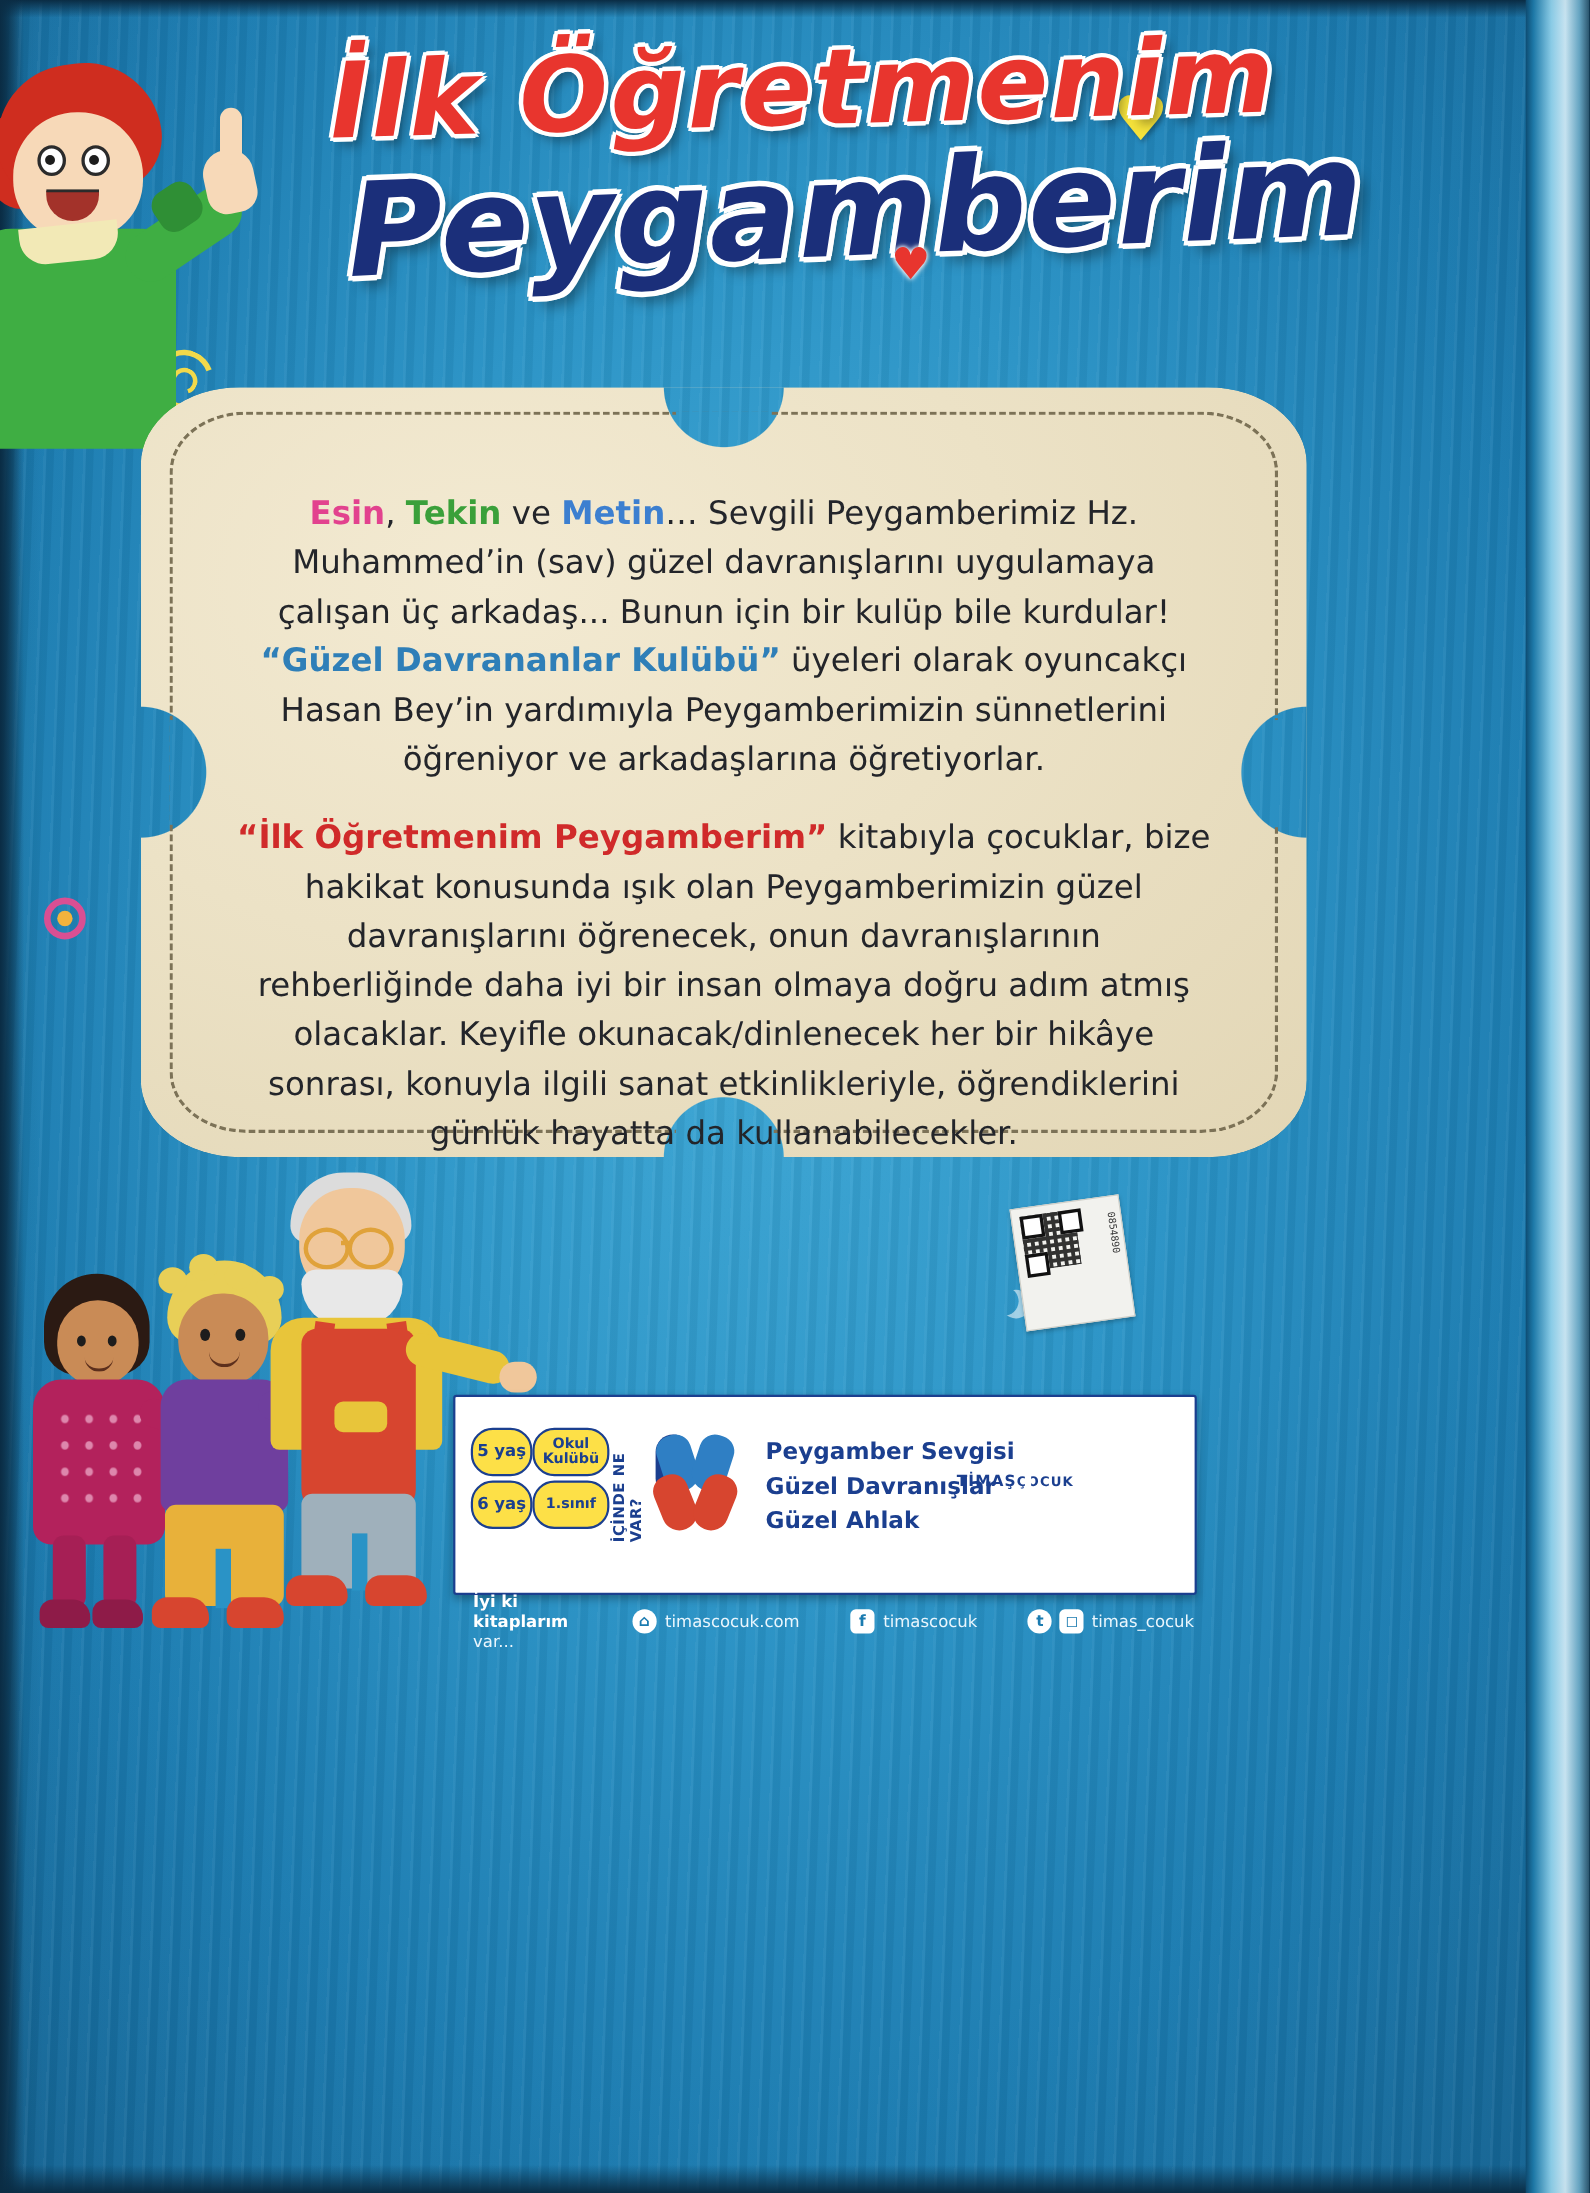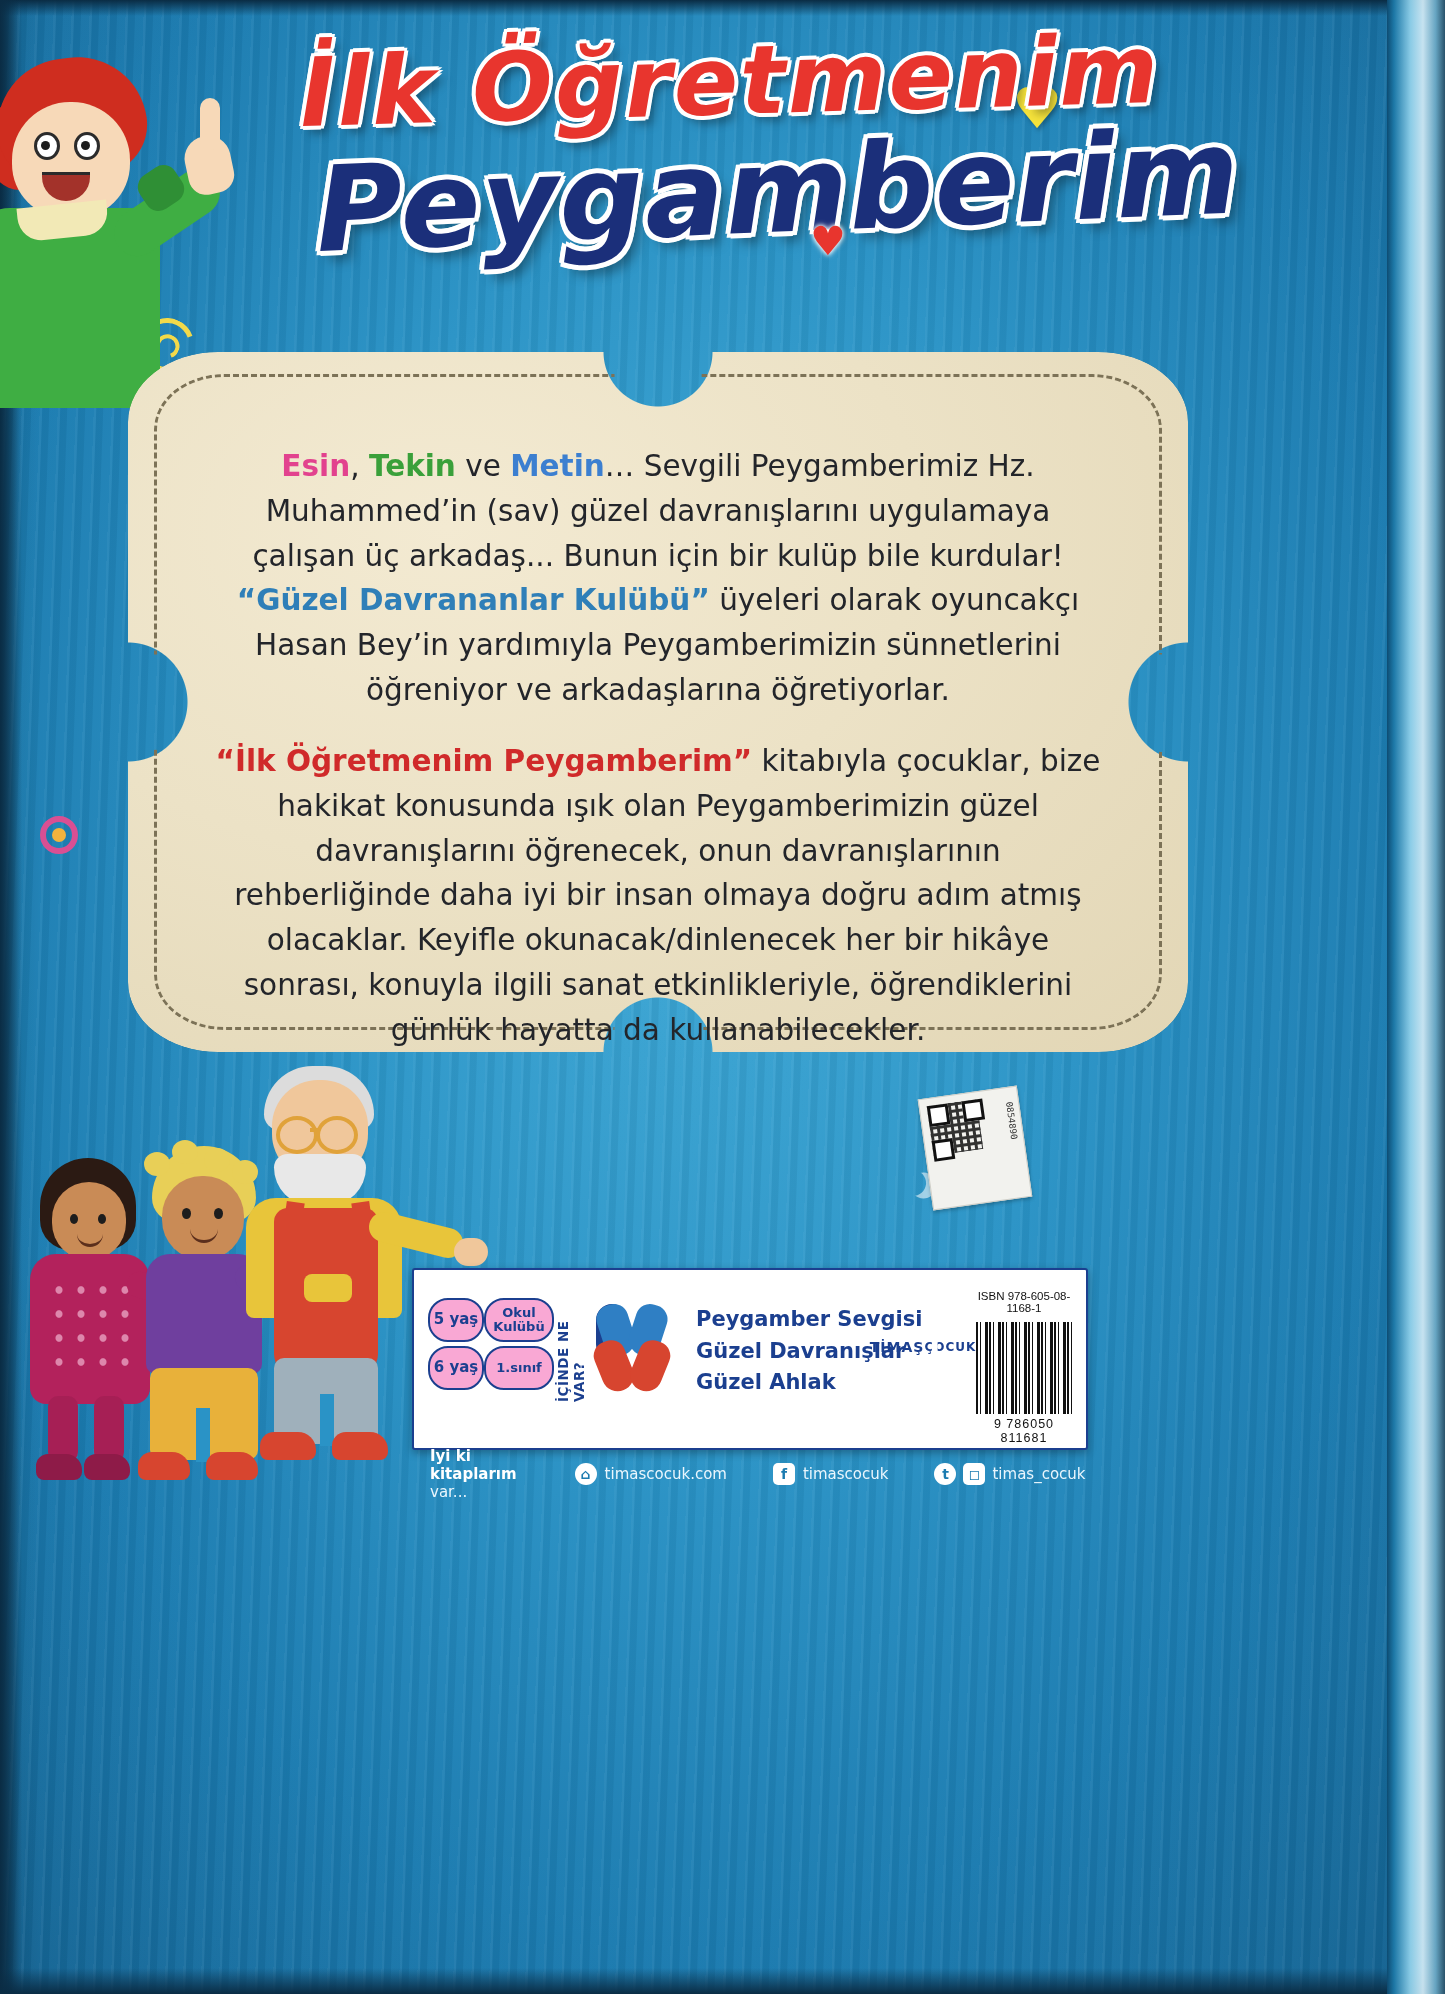--- a/index.html
+++ b/index.html
@@ -234,21 +234,21 @@
   
   #infobar{
     position:absolute;left:412px;top:1268px;width:672px;height:178px;
     background:#ffffff;border:2px solid #1b3f8f;border-radius:3px;
     box-shadow:0 3px 8px rgba(0,0,0,.3);
   }
   #agebox{position:absolute;left:14px;top:28px;width:120px;height:92px;}
   #agebox .cell{
     position:absolute;height:40px;border:2px solid #1b3f8f;border-radius:20px;
     display:flex;align-items:center;justify-content:center;
-    font-size:15px;font-weight:bold;color:#1b3f8f;background:#f9a8d4;line-height:1.05;text-align:center;
+    font-size:15px;font-weight:bold;color:#1b3f8f;background:#fde047;line-height:1.05;text-align:center;
   }
   #agebox .c1{left:0;top:0;width:52px;}
   #agebox .c2{left:56px;top:0;width:66px;font-size:13px;flex-direction:column;}
   #agebox .c3{left:0;top:48px;width:52px;}
   #agebox .c4{left:56px;top:48px;width:66px;font-size:13px;}
   #vertlabel{
     position:absolute;left:146px;top:20px;width:22px;height:112px;
     writing-mode:vertical-rl;transform:rotate(180deg);
     font-size:13.5px;font-weight:bold;color:#1b3f8f;letter-spacing:.5px;
     display:flex;align-items:center;
@@ -441,25 +441,20 @@
       <div>Güzel Davranışlar</div>
       <div>Güzel Ahlak</div>
     </div>
 
     <div id="timas">
       <div class="tname">TİMAŞ</div>
       <div class="tmark"></div>
       <div class="tsub">ÇOCUK</div>
     </div>
 
-    <div id="isbnbox">
-      <div class="isbn">ISBN 978-605-08-1168-1</div>
-      <div class="bars"></div>
-      <div class="digits">9  786050  811681</div>
-    </div>
   </div>
 
   <div id="footbar">
     <div class="slogan">
       <b>İyi ki kitaplarım</b><span> var...</span>
     </div>
     <div class="site">
       <span class="sicon circle">⌂</span>
       <span>timascocuk.com</span>
     </div>

